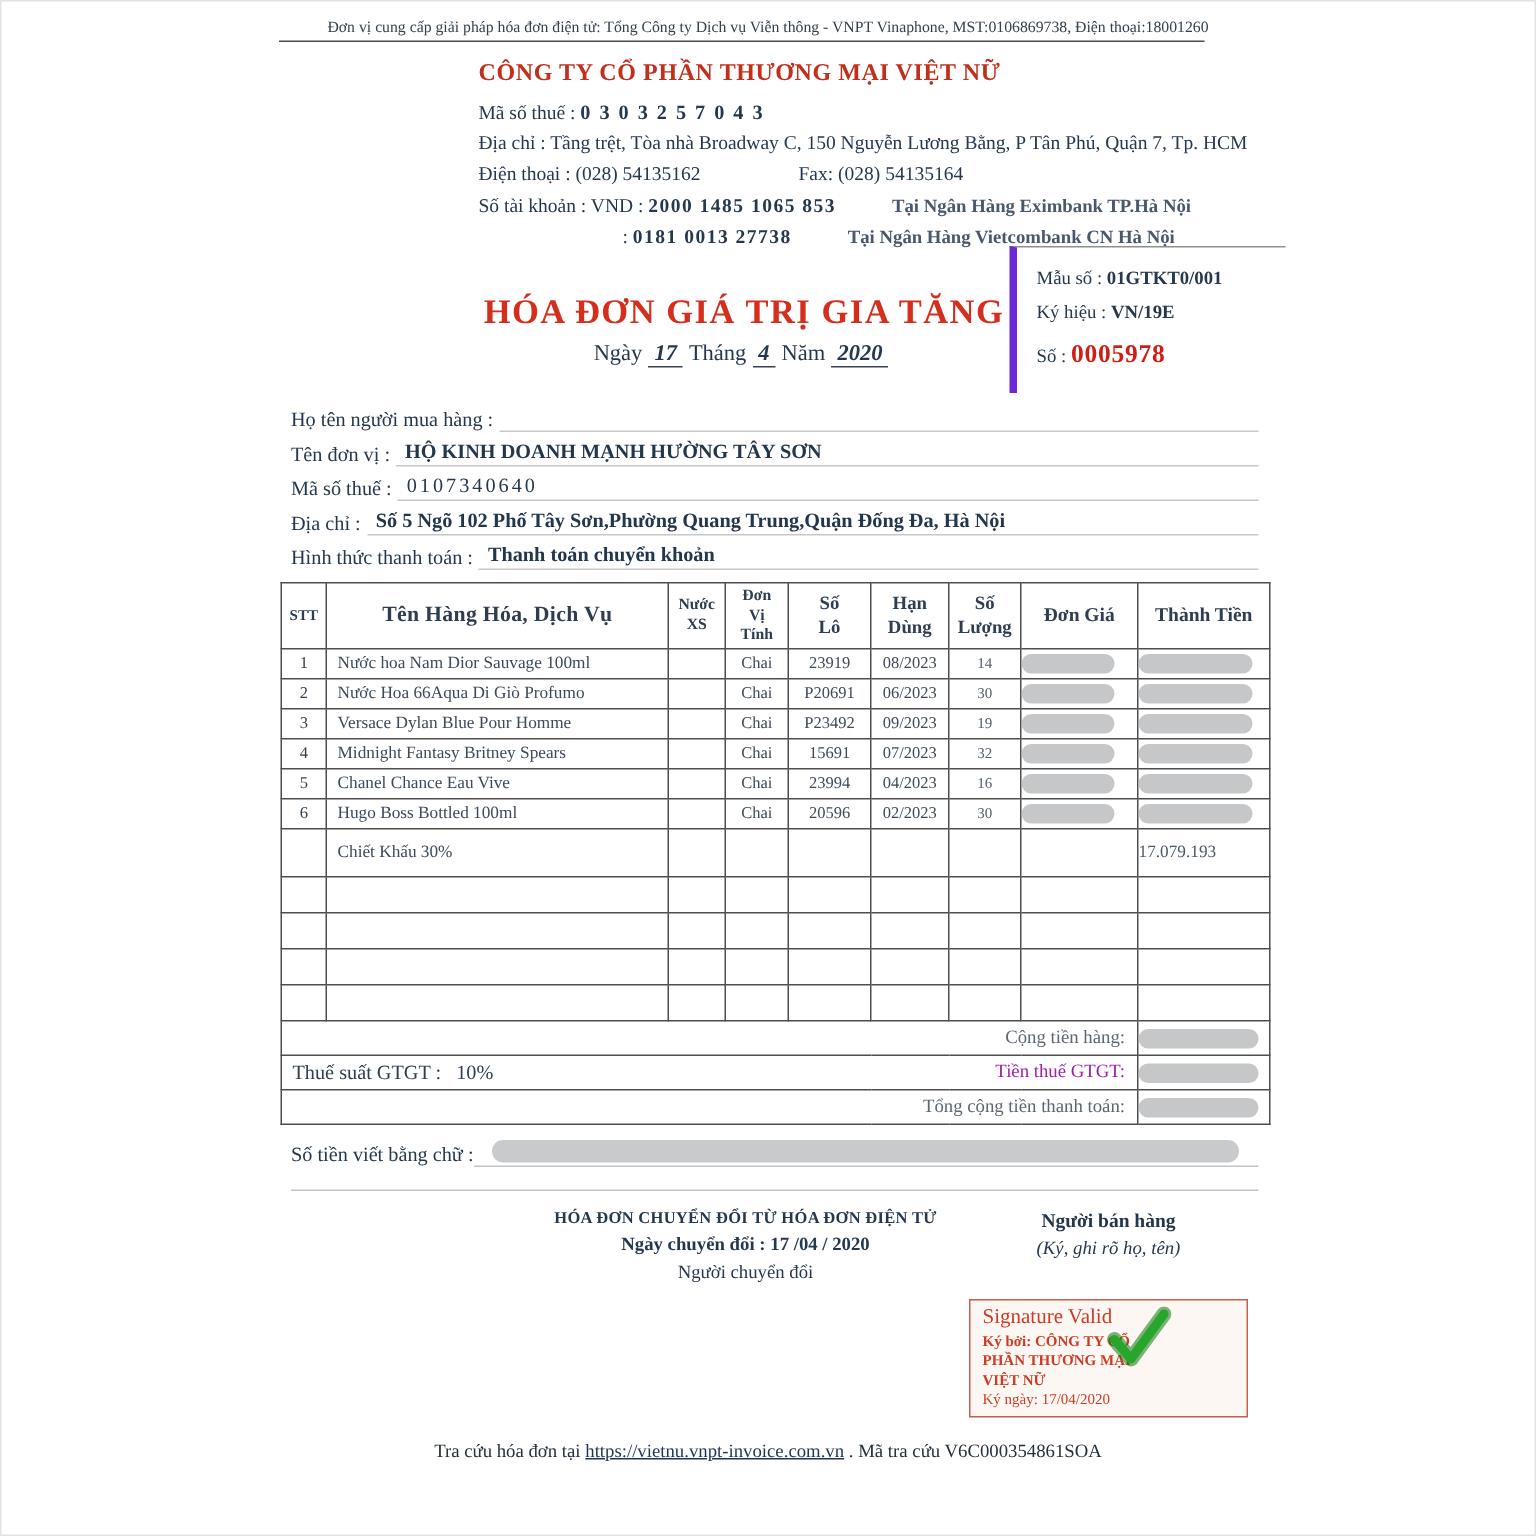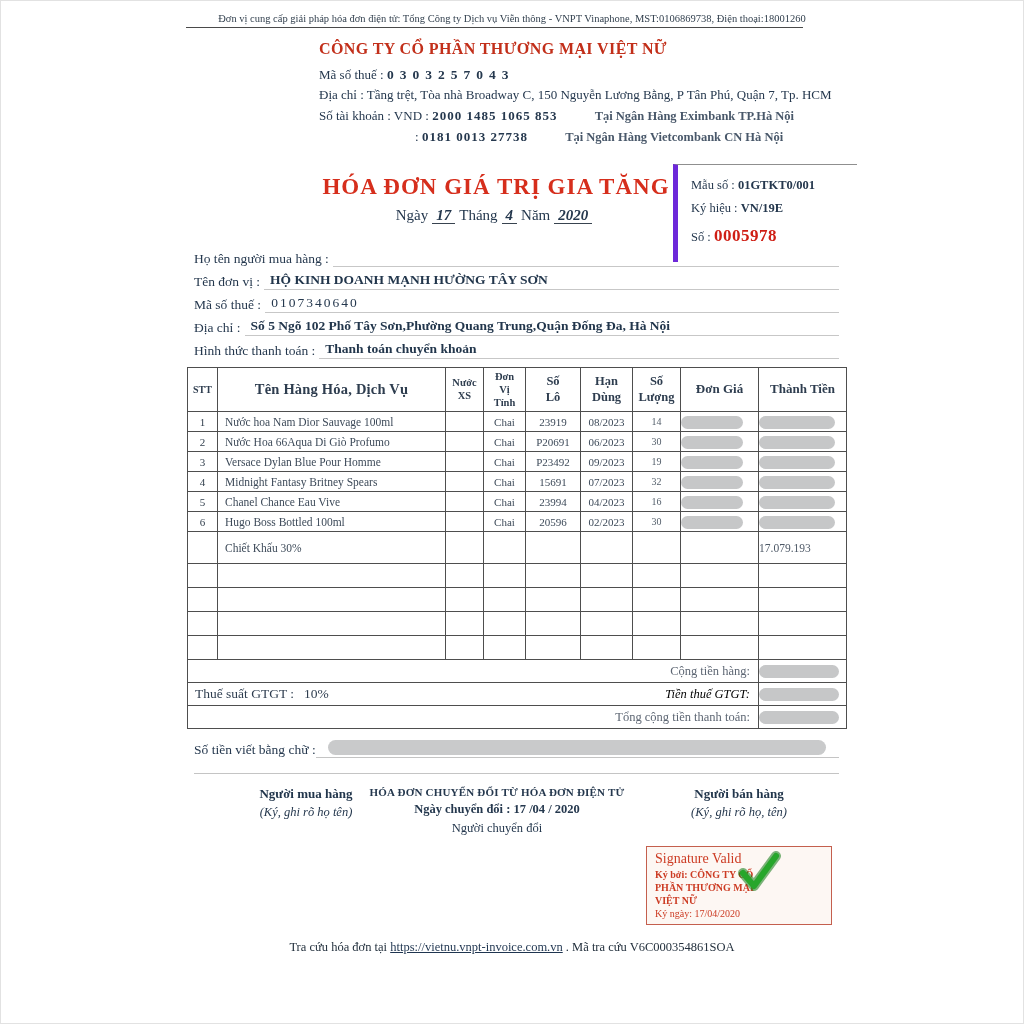--- a/index.html
+++ b/index.html
@@ -70,21 +70,21 @@
   .discount-row { height:32px; font-size:11.5px; }
   .muted { color:#5d6673; }
   .amt { color:#4d5866; font-size:11.5px; }
   .empty-row { height:24px; }
 
   .tot-row { height:23px; font-size:12.5px; }
   .tot-label { text-align:right; padding-right:8px; color:#5d6673; }
   .vat-flex { display:flex; justify-content:space-between; align-items:center; width:100%; }
   .vat-left { font-size:13.5px; color:#2e3d4f; padding-left:7px; }
   .vat-left .rate { margin-left:10px; }
-  .tot-label-inline { color:#000000; padding-right:8px;font-style:italic; }
+  .tot-label-inline { color:#a21caf; padding-right:8px; }
 
   .words-row { display:flex; align-items:flex-end; margin:9px 0 0 193px; width:645px; font-size:13.5px; }
   .words-fill { flex:1; border-bottom:1px solid #c4c4c4; padding:0 0 2px 12px; }
   .words-line2 { margin:15px 0 0 193px; width:645px; border-bottom:1px solid #c4c4c4; }
 
   .sign-area { position:relative; height:132px; margin-top:12px; }
   .sign-col { position:absolute; text-align:center; top:0; }
   .sign-buyer { left:215px; width:180px; }
   .sign-center { left:350px; width:292px; }
   .sign-seller { left:640px; width:196px; }
@@ -115,20 +115,26 @@
 
 <div class="seller-block">
   <div class="seller-name">CÔNG TY CỔ PHẦN THƯƠNG MẠI VIỆT NỮ</div>
   <div class="seller-line">
     <span>Mã số thuế :</span>
     <span class="tax-code">0303257043</span>
   </div>
   <div class="seller-line">
     <span>Địa chỉ :</span>
     <span>Tầng trệt, Tòa nhà Broadway C, 150 Nguyễn Lương Bằng, P Tân Phú, Quận 7, Tp. HCM</span>
+  </div>
+  <div class="seller-line">
+    <span>Điện thoại :</span>
+    <span>(028) 54135162</span>
+    <span class="fax-part">Fax:</span>
+    <span>(028) 54135164</span>
   </div>
   <div class="seller-line">
     <span>Số tài khoản : VND :</span>
     <span class="acct-num">2000 1485 1065 853</span>
     <span class="bank-name">Tại Ngân Hàng Eximbank TP.Hà Nội</span>
   </div>
   <div class="seller-line">
     <span class="acct2-colon">:</span>
     <span class="acct-num">0181 0013 27738</span>
     <span class="bank-name">Tại Ngân Hàng Vietcombank CN Hà Nội</span>
@@ -353,24 +359,20 @@
   </tbody>
 </table>
 
 <div class="words-row">
   <span>Số tiền viết bằng chữ :</span>
   <span class="words-fill"><span class="redact redact-words"></span></span>
 </div>
 <div class="words-line2"></div>
 
 <div class="sign-area">
-  <div class="sign-col sign-buyer">
-    <div class="sign-title">Người mua hàng</div>
-    <div class="sign-note">(Ký, ghi rõ họ tên)</div>
-  </div>
   <div class="sign-col sign-center">
     <div class="conv-title">HÓA ĐƠN CHUYỂN ĐỔI TỪ HÓA ĐƠN ĐIỆN TỬ</div>
     <div class="conv-date">
       <span>Ngày chuyển đổi :</span>
       <span>17 /04 / 2020</span>
     </div>
     <div class="conv-by">Người chuyển đổi</div>
   </div>
   <div class="sign-col sign-seller">
     <div class="sign-title">Người bán hàng</div>

